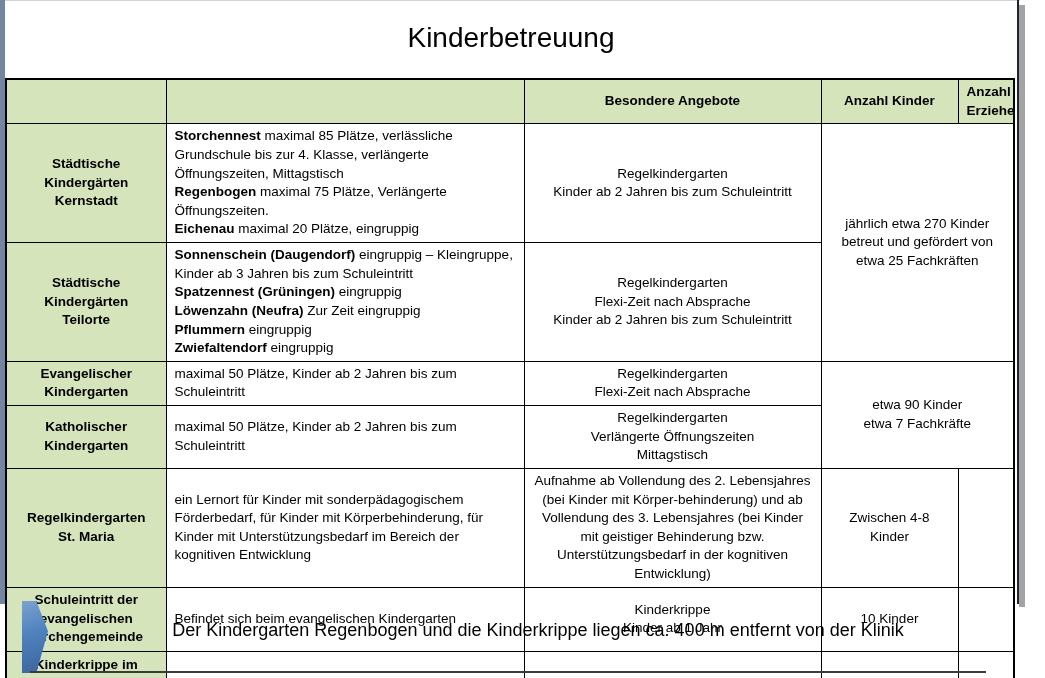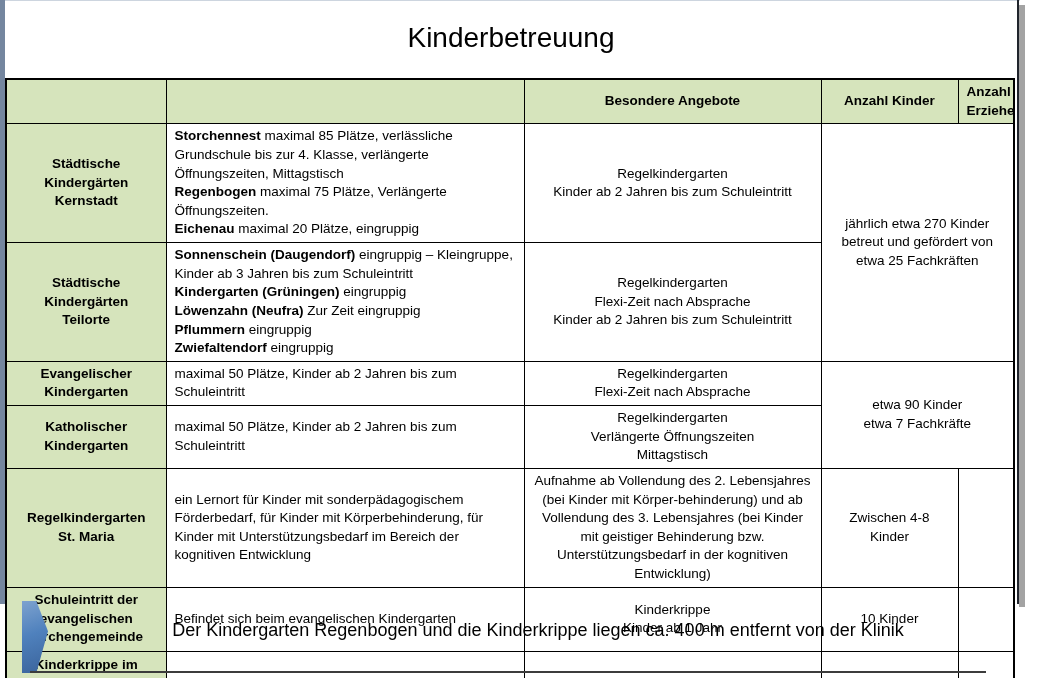--- a/index.html
+++ b/index.html
@@ -82,21 +82,21 @@
 Kinder ab 2 Jahren bis zum Schuleintritt</td>
       <td class="count" colspan="2" rowspan="2">jährlich etwa 270 Kinder betreut und gefördert von etwa 25 Fachkräften</td>
     </tr>
 
     <tr style="height:100px">
       <td class="green">Städtische
 Kindergärten
 Teilorte</td>
       <td class="desc">
           <div><b>Sonnenschein (Daugendorf)</b><span> eingruppig – Kleingruppe, Kinder ab 3 Jahren bis zum Schuleintritt</span></div>
-          <div><b>Kindergarten (Grüningen)</b><span> eingruppig</span></div>
+          <div><b>Spatzennest (Grüningen)</b><span> eingruppig</span></div>
           <div><b>Löwenzahn (Neufra)</b><span> Zur Zeit eingruppig</span></div>
           <div><b>Pflummern</b><span> eingruppig</span></div>
           <div><b>Zwiefaltendorf</b><span> eingruppig</span></div>
         </td>
       <td class="angebote">Regelkindergarten
 Flexi-Zeit nach Absprache
 Kinder ab 2 Jahren bis zum Schuleintritt</td>
     </tr>
 
     <tr style="height:42px">

